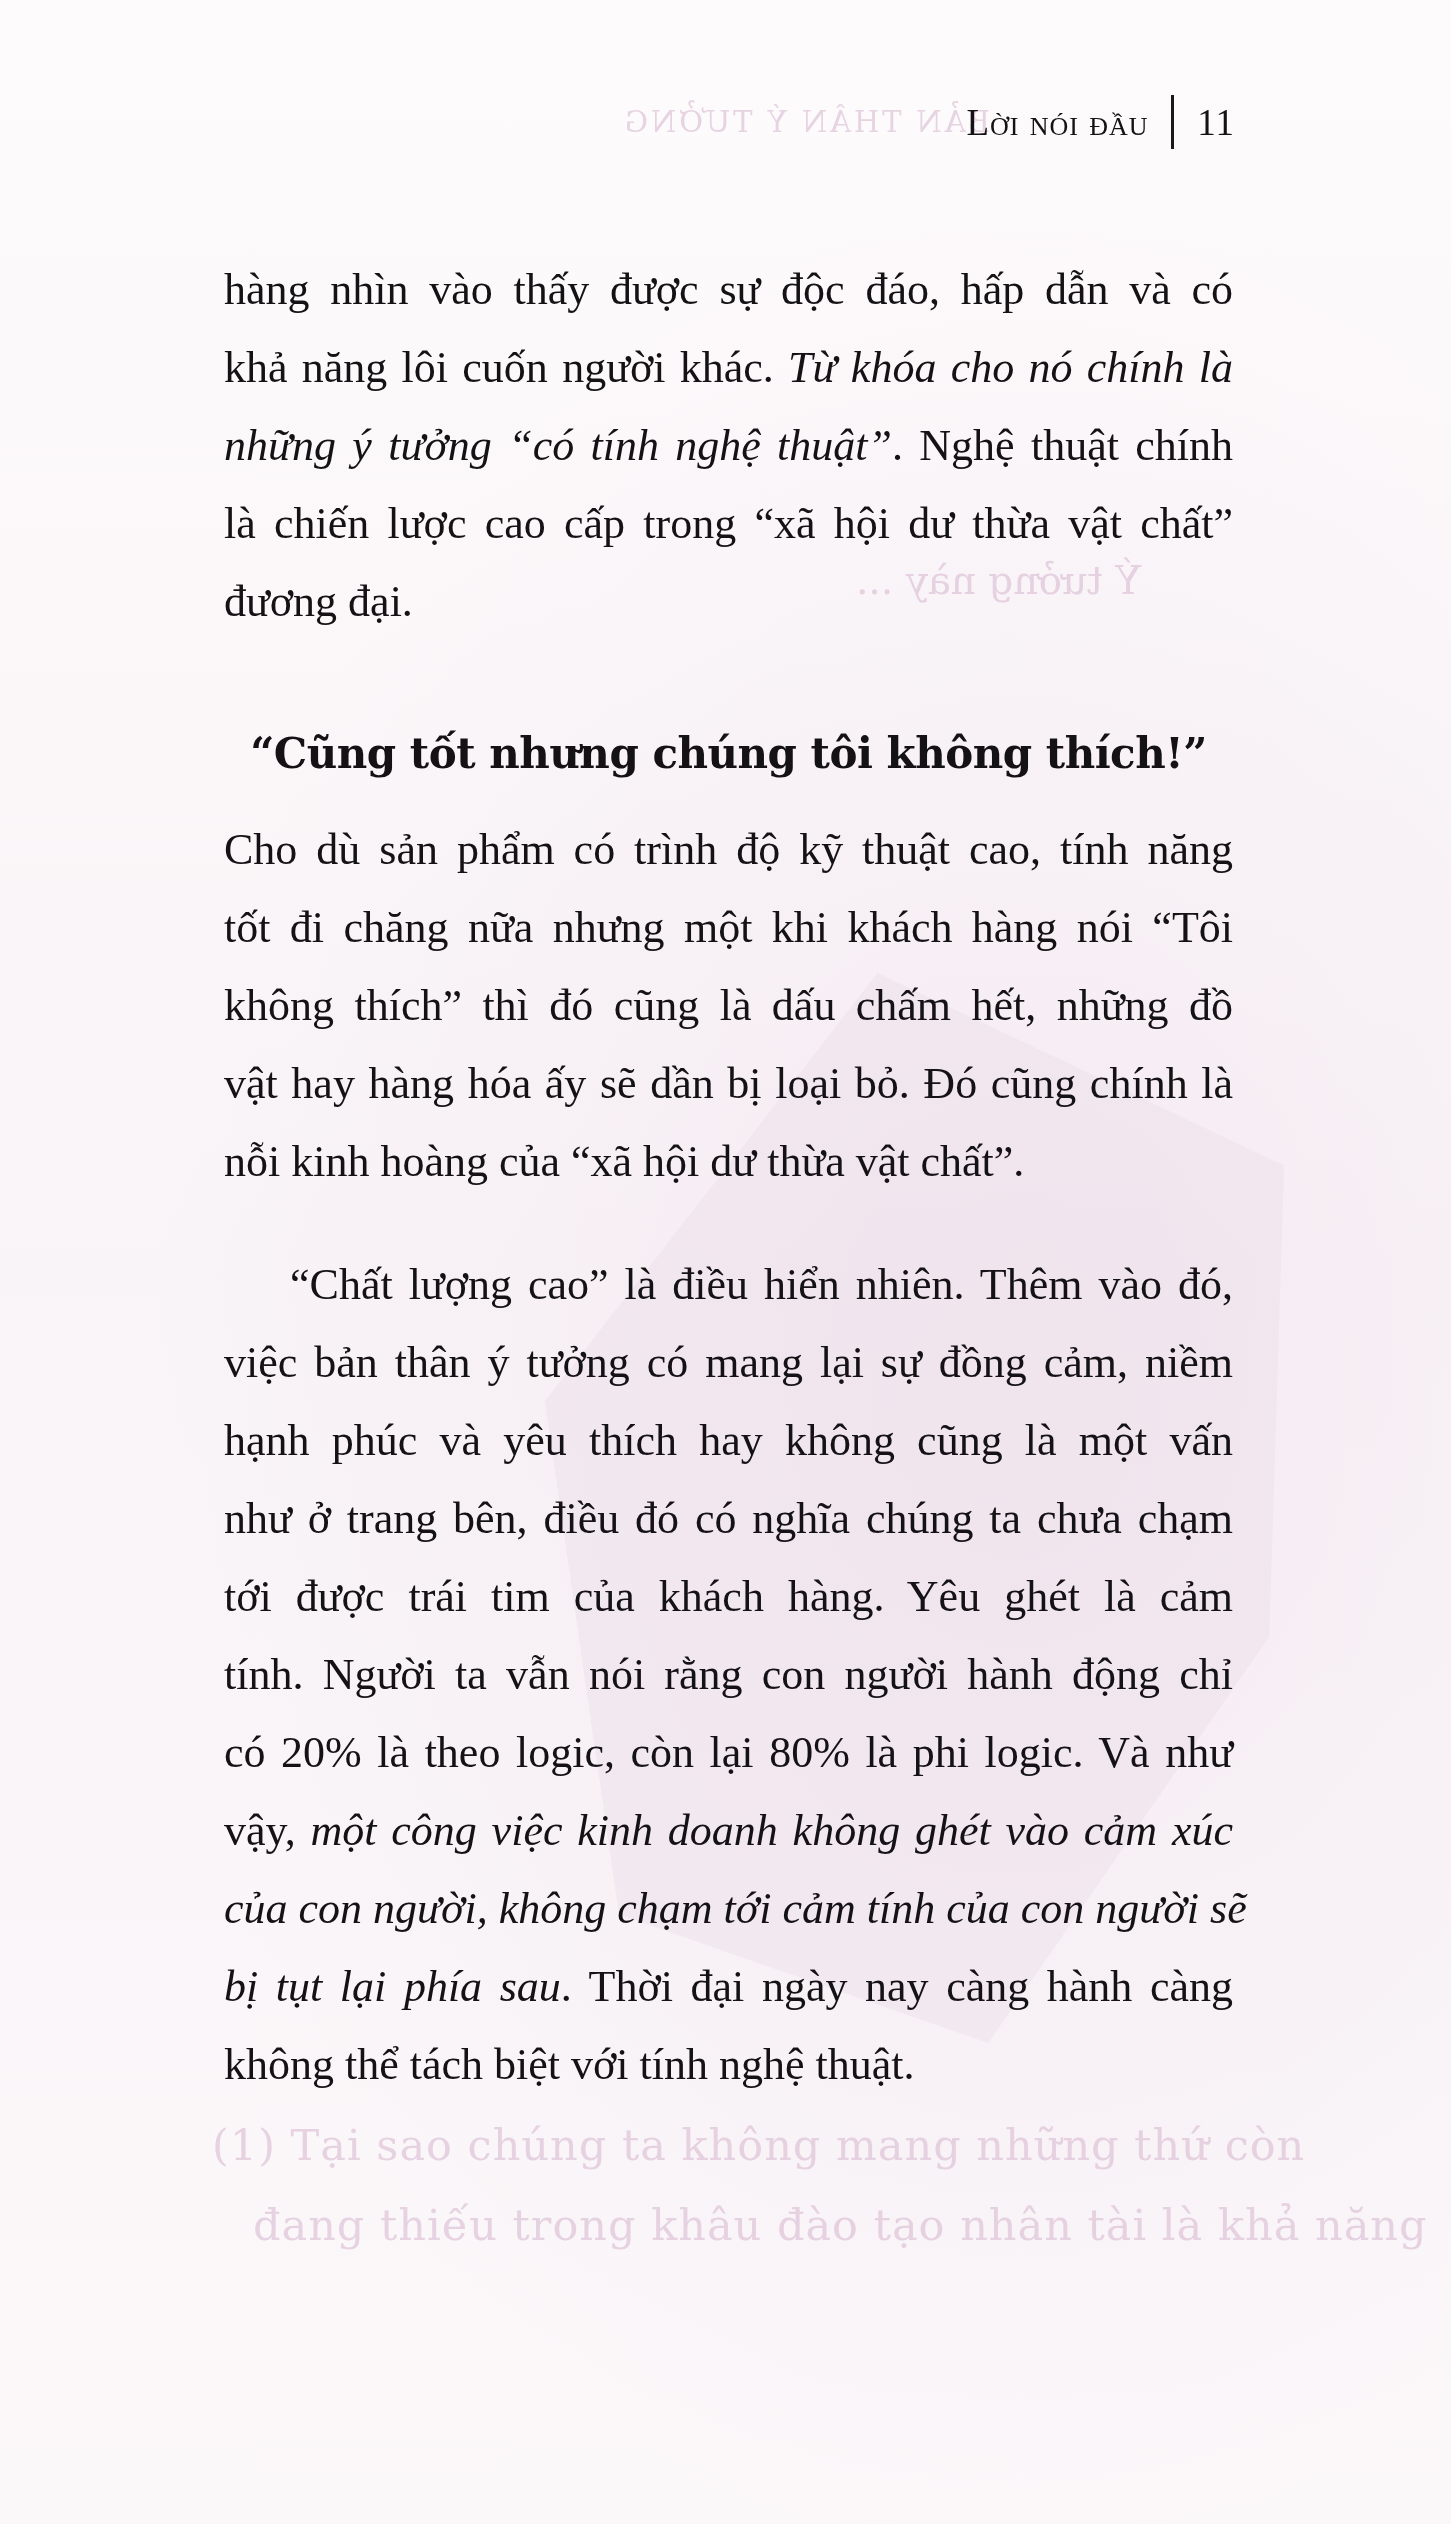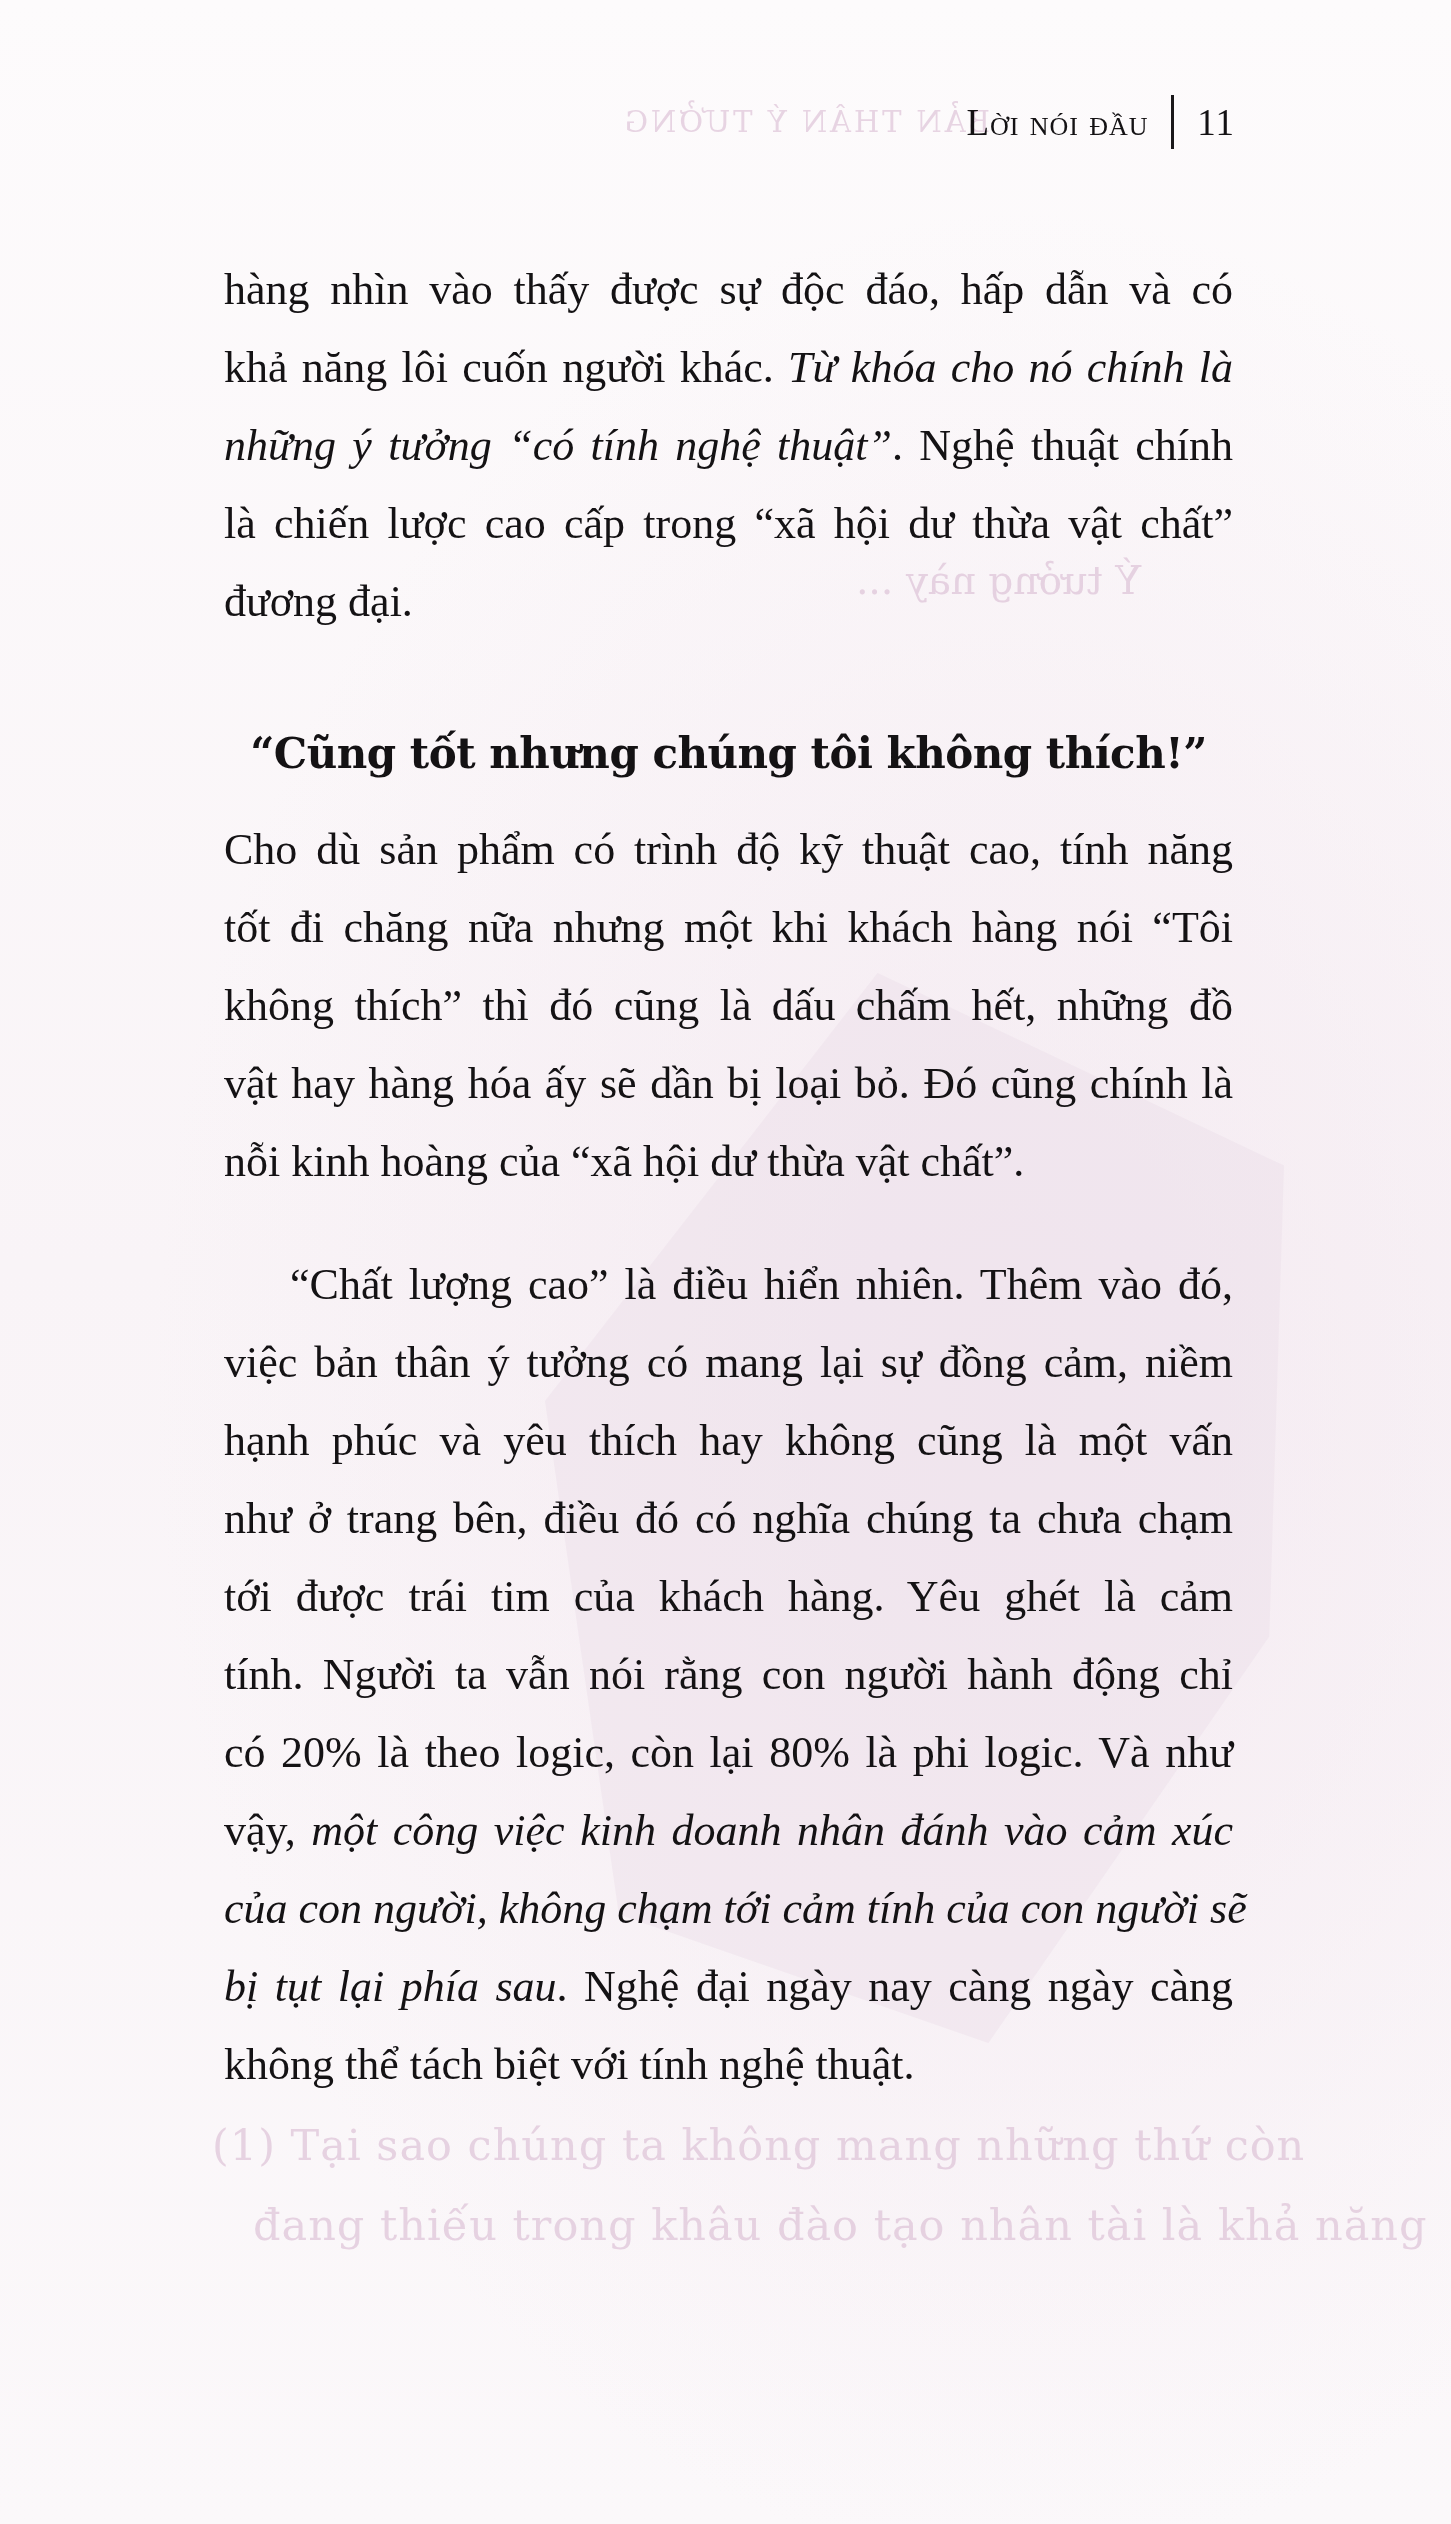--- a/index.html
+++ b/index.html
@@ -140,21 +140,21 @@
     <div style="height:21.4px"></div>
 
     <div class="p">
       <span class="line indent">“Chất lượng cao” là điều hiển nhiên. Thêm vào đó,</span>
       <span class="line">việc bản thân ý tưởng có mang lại sự đồng cảm, niềm</span>
       <span class="line">hạnh phúc và yêu thích hay không cũng là một vấn</span>
       <span class="line">như ở trang bên, điều đó có nghĩa chúng ta chưa chạm</span>
       <span class="line">tới được trái tim của khách hàng. Yêu ghét là cảm</span>
       <span class="line">tính. Người ta vẫn nói rằng con người hành động chỉ</span>
       <span class="line">có 20% là theo logic, còn lại 80% là phi logic. Và như</span>
-      <span class="line"><span>vậy, </span><em>một công việc kinh doanh nhân đánh vào cảm xúc</em></span>
+      <span class="line"><span>vậy, </span><em>một công việc kinh doanh không ghét vào cảm xúc</em></span>
       <span class="line"><em>của con người, không chạm tới cảm tính của con người sẽ</em></span>
-      <span class="line"><em>bị tụt lại phía sau</em><span>. Nghệ đại ngày nay càng ngày càng</span></span>
+      <span class="line"><em>bị tụt lại phía sau</em><span>. Thời đại ngày nay càng hành càng</span></span>
       <span class="line end">không thể tách biệt với tính nghệ thuật.</span>
     </div>
 
   </div>
 </div>
 
 
 </body></html>

